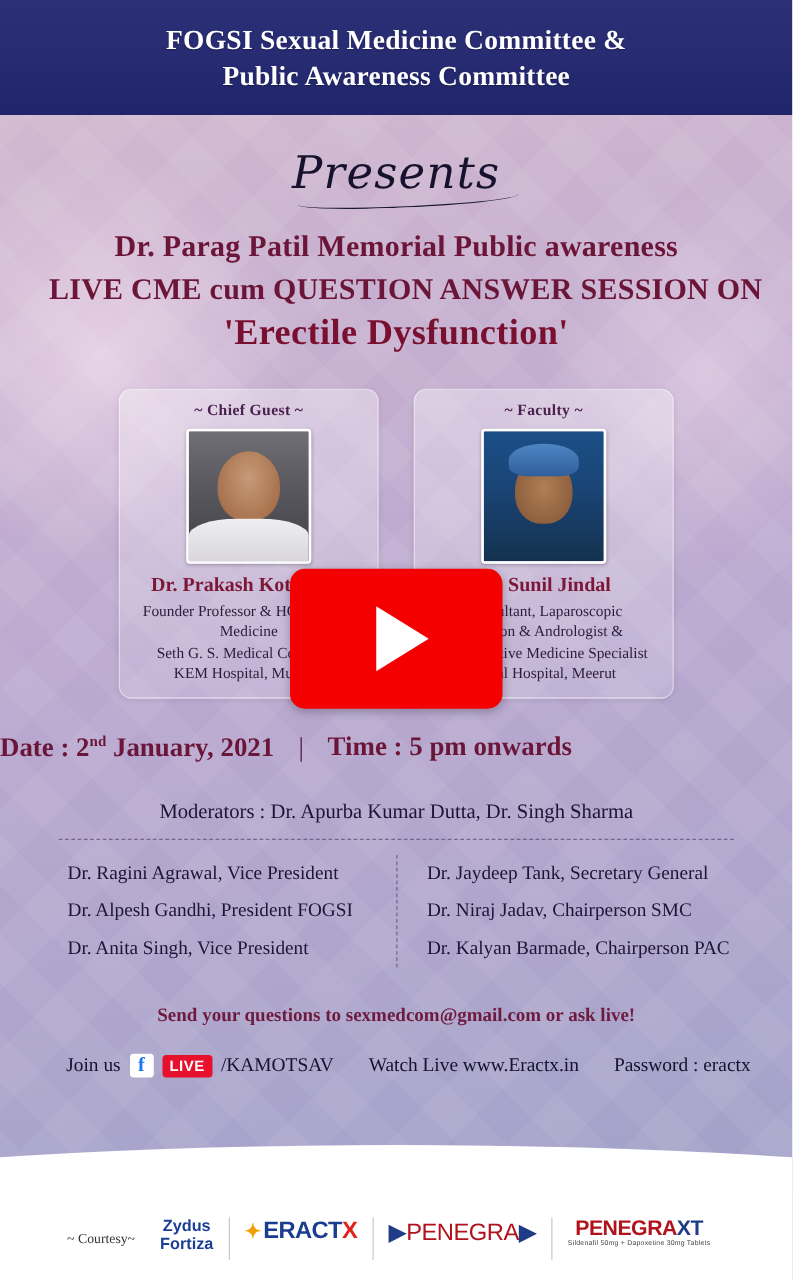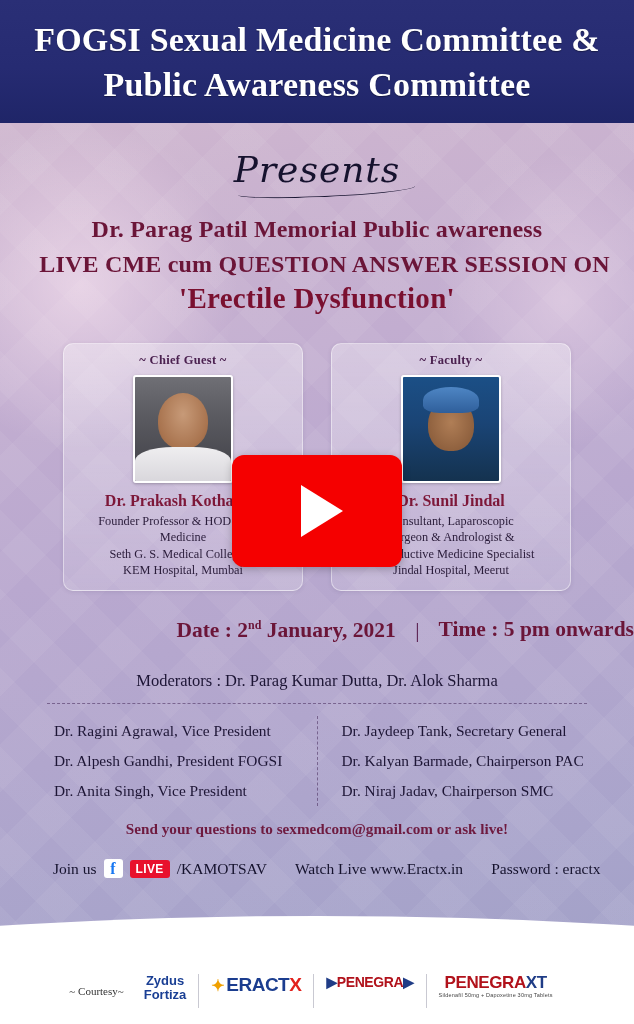--- a/index.html
+++ b/index.html
@@ -46,21 +46,21 @@
   .header {
     position: relative;
     background: linear-gradient(180deg, #2a2f76 0%, #262b72 55%, #1f2568 100%);
     color: #ffffff;
     text-align: center;
     padding: 17px 20px 16px;
     z-index: 3;
   }
   .header h1 {
     margin: 0;
-    font-size: 34px;
+    font-size: 22px;
     line-height: 1.33;
     font-weight: bold;
     letter-spacing: 0.2px;
     text-shadow: 0 1px 1px rgba(0,0,0,0.35);
     text-align: center;
   }
   .header .line2 { display: block; }
 
   
   .presents {
@@ -119,21 +119,21 @@
     gap: 28px;
     margin-top: 28px;
     position: relative;
     z-index: 2;
   }
   .person-card {
     width: 198px;
     background: linear-gradient(180deg, rgba(255,255,255,0.34), rgba(255,255,255,0.12));
     border: 1px solid rgba(255,255,255,0.45);
     border-radius: 10px;
-    padding: 9px 20px 12px;
+    padding: 9px 4px 12px;
     text-align: center;
     box-shadow: 0 1px 4px rgba(60,40,80,0.12);
   }
   .role {
     font-size: 12.5px;
     color: #4b2150;
     font-weight: bold;
     letter-spacing: 0.3px;
     margin-bottom: 7px;
   }
@@ -224,21 +224,21 @@
     width: 0; height: 0;
     border-left: 42px solid #ffffff;
     border-top: 26px solid transparent;
     border-bottom: 26px solid transparent;
     margin-left: 10px;
   }
 
   
   .datetime {
     margin-top: 26px;
-    text-align: right;
+    text-align: left;
     color: #6b1538;
     font-size: 21.5px;
     font-weight: bold;
     position: relative;
     z-index: 2;
   }
   .datetime sup { font-size: 12px; }
   .datetime .sep {
     display: inline-block;
     margin: 0 14px;
@@ -279,21 +279,21 @@
     font-size: 15.4px;
     color: #1d1535;
     line-height: 1.95;
     white-space: nowrap;
   }
   .office-col.left .office-item { padding-left: 4px; }
   .office-col.right .office-item { padding-left: 18px; }
 
   
   .questions {
-    margin-top: 14px;
+    margin-top: 30px;
     text-align: center;
     color: #6e1a3f;
     font-size: 15.2px;
     font-weight: bold;
     position: relative;
     z-index: 2;
   }
 
   
   .joinbar {
@@ -396,22 +396,22 @@
     font-family: "Liberation Sans", sans-serif;
     font-weight: bold;
     font-size: 19px;
     color: #1b3d8f;
     letter-spacing: -0.5px;
   }
   .eractx .x { color: #e2211c; }
   .eractx .flame { color: #f0a000; font-size: 16px; margin-right: 2px; }
   .penegra {
     font-family: "Liberation Sans", sans-serif;
-    font-weight: bold;
-    font-size: 14px;
+    font-weight: normal;
+    font-size: 19px;
     color: #b1121b;
     letter-spacing: -0.4px;
   }
   .penegra .dot { color: #1f3c86; }
   .penegraxt {
     font-family: "Liberation Sans", sans-serif;
     font-weight: bold;
     font-size: 17px;
     color: #b1121b;
     letter-spacing: -0.4px;
@@ -479,33 +479,33 @@
   <div class="play-overlay">
     <div class="tri"></div>
   </div>
 
   <div class="datetime">
     <span><span>Date : 2</span><sup>nd</sup><span> January, 2021</span></span>
     <span class="sep">|</span>
     <span>Time : 5 pm onwards</span>
   </div>
 
-  <div class="moderators">Moderators : Dr. Parag Kumar Dutta, Dr. Alok Sharma</div>
+  <div class="moderators">Moderators : Dr. Apurba Kumar Dutta, Dr. Singh Sharma</div>
   <div class="dashed"></div>
 
   <div class="office-bearers">
     <div class="office-col left">
       <div class="office-item">Dr. Ragini Agrawal, Vice President</div>
       <div class="office-item">Dr. Alpesh Gandhi, President FOGSI</div>
       <div class="office-item">Dr. Anita Singh, Vice President</div>
     </div>
     <div class="office-col right">
       <div class="office-item">Dr. Jaydeep Tank, Secretary General</div>
+      <div class="office-item">Dr. Niraj Jadav, Chairperson SMC</div>
       <div class="office-item">Dr. Kalyan Barmade, Chairperson PAC</div>
-      <div class="office-item">Dr. Niraj Jadav, Chairperson SMC</div>
     </div>
   </div>
 
   <div class="questions">Send your questions to sexmedcom@gmail.com or ask live!</div>
 
   <div class="joinbar">
     <div class="vsep"></div>
     <div class="cell">
       <span>Join us</span>
       <span class="fb-icon">f</span>

